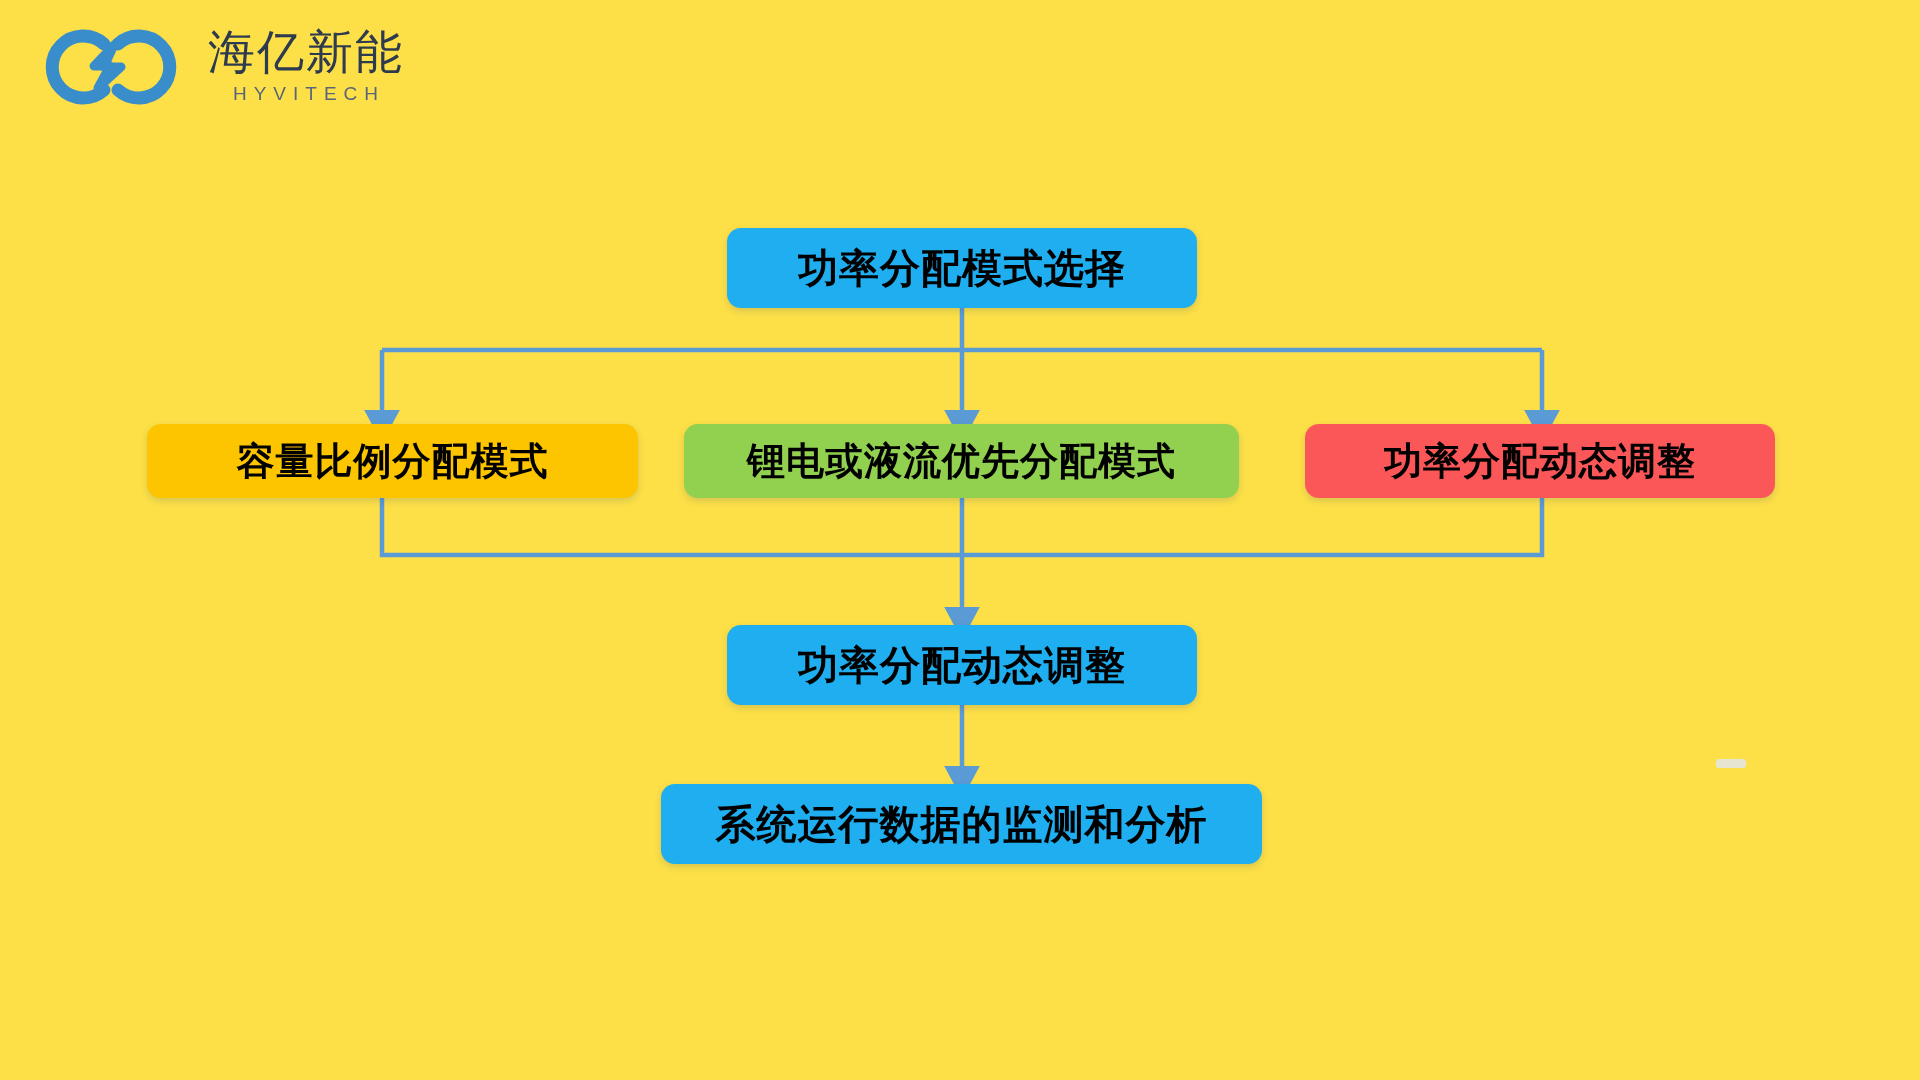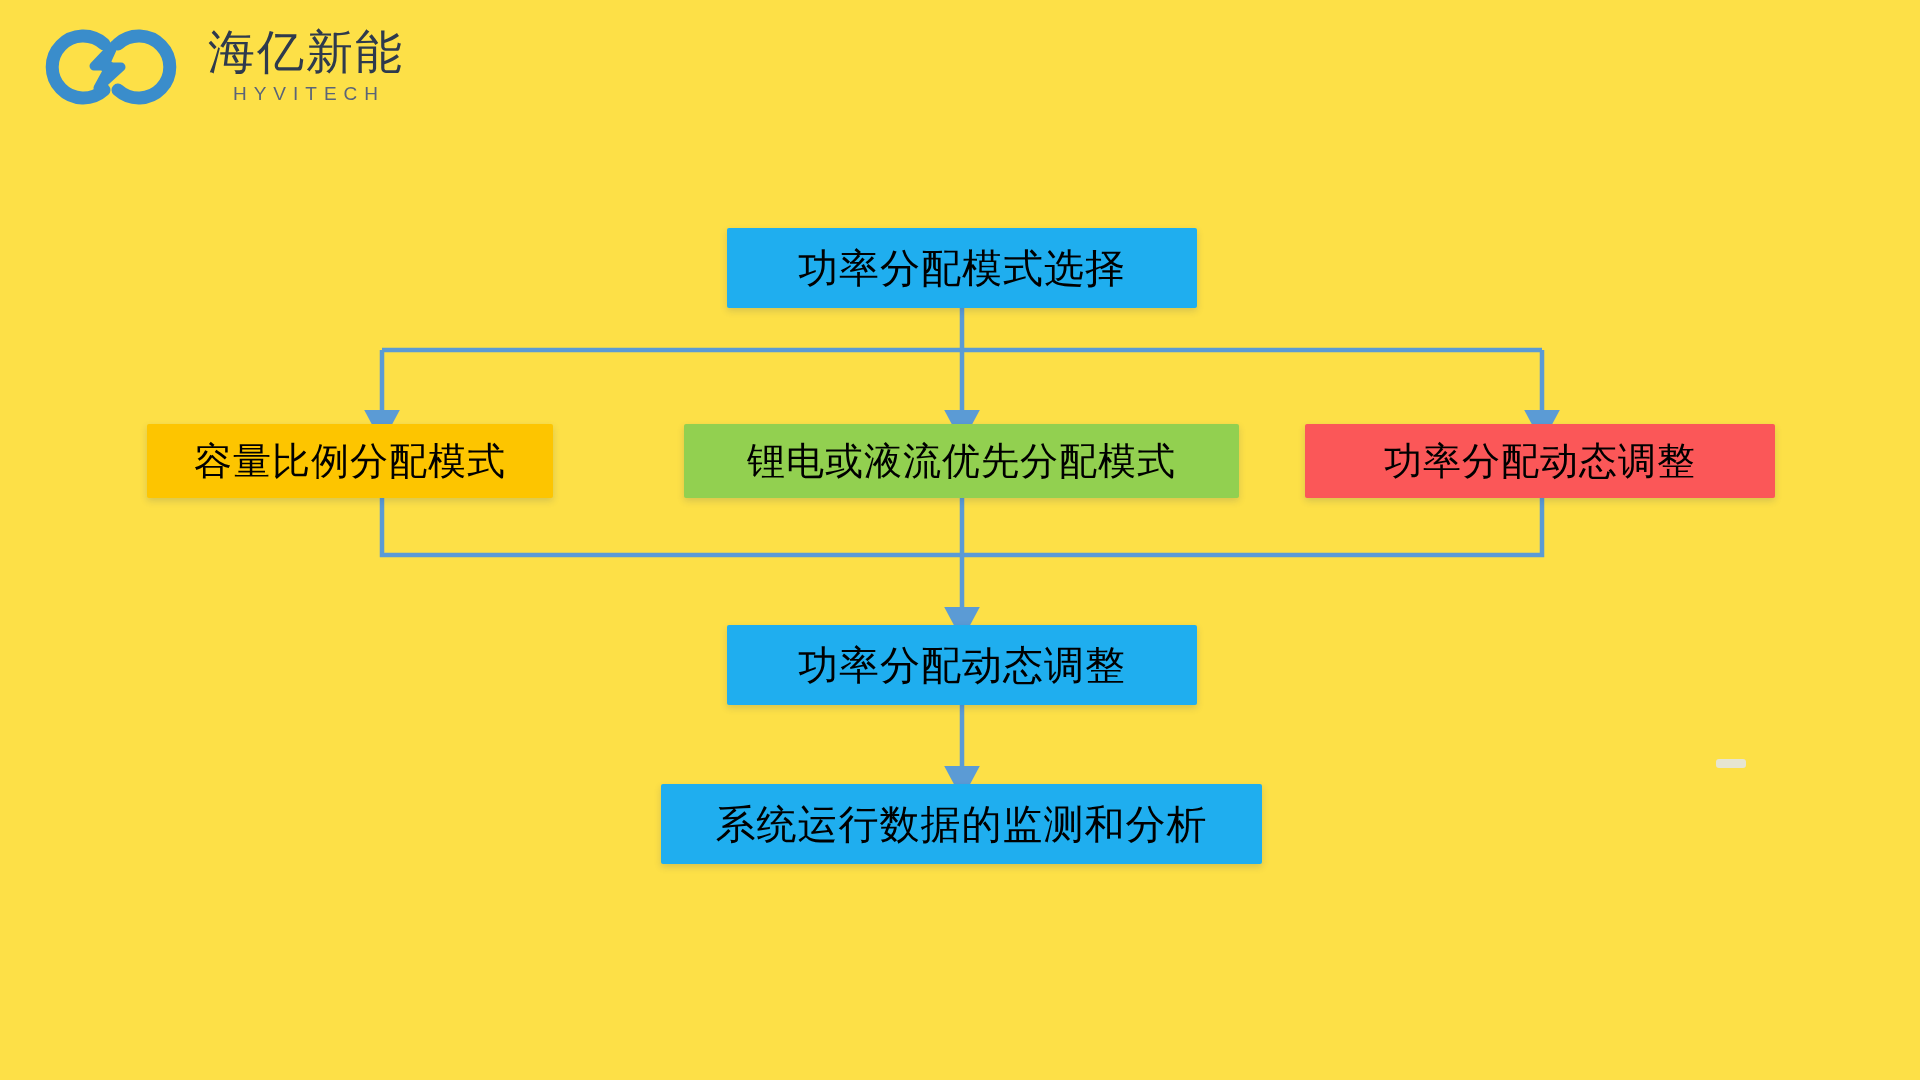--- a/index.html
+++ b/index.html
@@ -23,32 +23,32 @@
     font-size:19px; color:#5a6478; letter-spacing:7px;
     text-align:center; margin-top:7px; padding-left:6px; white-space:nowrap;
   }
 
   
   #connectors { position:absolute; left:0; top:0; width:1920px; height:1080px; }
 
   
   .node {
     position:absolute; display:flex; align-items:center; justify-content:center;
-    border-radius:2px; color:#000; font-weight:400;
+    border-radius:14px; color:#000; font-weight:700;
     letter-spacing:1px; white-space:nowrap;
     box-shadow:0 3px 7px rgba(30,60,110,0.17);
     text-align:center;
   }
   .n-blue   { background:#1FAEEF; }
   .n-yellow { background:#FDC500; }
   .n-green  { background:#92D050; }
   .n-red    { background:#FB5758; }
 
   #node-root   { left:727px;  top:228px; width:470px;  height:80px;  font-size:40px; }
-  #node-cap    { left:147px;  top:424px; width:406px;  height:74px;  font-size:38px; }
+  #node-cap    { left:147px;  top:424px; width:491px;  height:74px;  font-size:38px; }
   #node-pri    { left:684px;  top:424px; width:555px;  height:74px;  font-size:38px; }
   #node-adp    { left:1305px; top:424px; width:470px;  height:74px;  font-size:38px; }
   #node-dyn    { left:727px;  top:625px; width:470px;  height:80px;  font-size:40px; }
   #node-mon    { left:661px;  top:784px; width:601px;  height:80px;  font-size:40px; }
 
   
   #artifact {
     position:absolute; left:1716px; top:759px; width:30px; height:9px;
     background:#e2e5ea; border-radius:3px; opacity:.85;
   }

